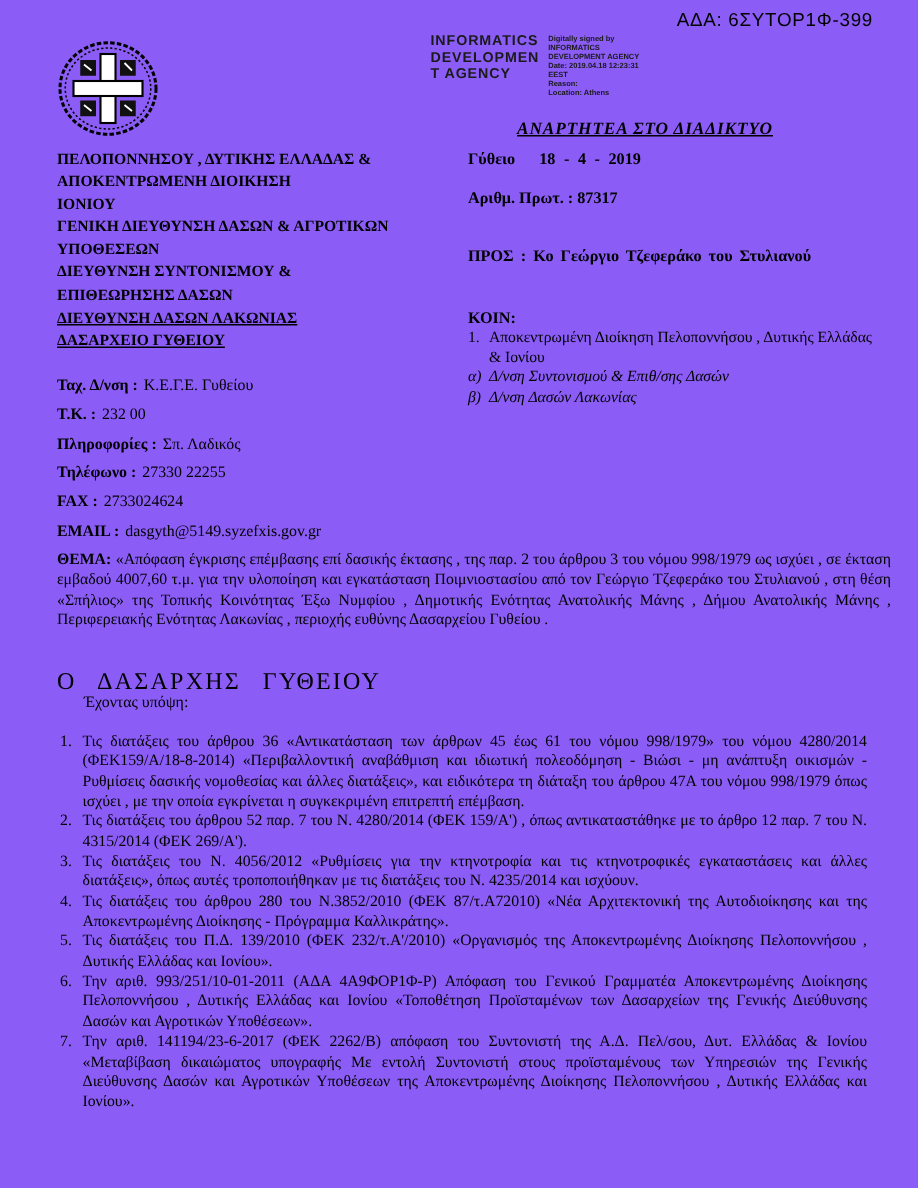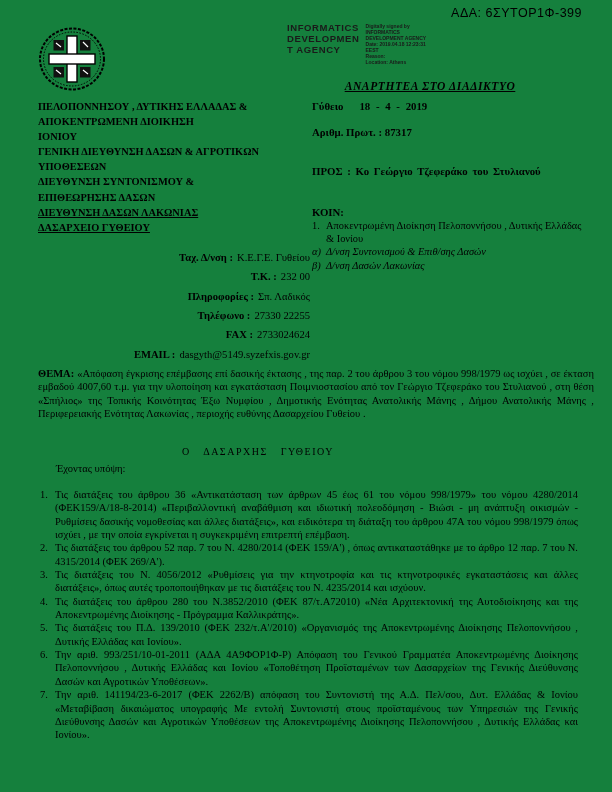--- a/index.html
+++ b/index.html
@@ -1,57 +1,57 @@
 <!DOCTYPE html>
 <html><head>
 <meta charset="utf-8">
 <style>
   html,body{margin:0;padding:0;background:#888;}
-  .page{position:relative;width:612px;height:792px;background:#15803d;margin:0 auto;
+  .page{position:relative;width:612px;height:792px;background:#8b5cf6;margin:0 auto;
         font-family:"Liberation Serif","DejaVu Serif",serif;color:#000;overflow:hidden;}
   .u{text-decoration:underline;}
   .i{font-style:italic;}
 
   .ada{position:absolute;top:6px;right:30px;font-family:"Liberation Sans","DejaVu Sans",sans-serif;
        font-size:12.5px;letter-spacing:0.5px;color:#000;}
 
   .emblem{position:absolute;left:36px;top:26px;width:72px;height:68px;}
 
   .stamp{position:absolute;left:287px;top:22px;display:flex;gap:6px;
          font-family:"Liberation Sans","DejaVu Sans",sans-serif;color:#1a1a1a;}
   .stamp-agency{font-size:9.5px;line-height:11px;letter-spacing:0.6px;font-weight:600;white-space:nowrap;}
   .stamp-sig{font-size:5px;line-height:6px;font-weight:700;white-space:nowrap;padding-top:1px;}
 
   .posted{position:absolute;left:290px;top:80px;width:280px;text-align:center;
           font-weight:bold;font-style:italic;text-decoration:underline;font-size:11.5px;letter-spacing:0.6px;}
 
   .left-col{position:absolute;left:38px;top:99px;width:272px;}
   .hl{font-weight:bold;font-size:10.4px;line-height:15.1px;white-space:nowrap;}
   .contact{margin-top:13px;}
-  .crow{font-size:10.6px;line-height:19.4px;white-space:nowrap;text-align:right;}
+  .crow{font-size:10.6px;line-height:19.4px;white-space:nowrap;}
   .crow .lab{font-weight:bold;}
   .crow .val{margin-left:4px;}
 
   .right-col{position:absolute;left:312px;top:100px;width:278px;}
   .date-line{display:flex;gap:16px;font-weight:bold;font-size:10.8px;}
   .date-line .dt{word-spacing:3px;}
   .proto{margin-top:14px;font-weight:bold;font-size:10.8px;}
   .pros{margin-top:27px;font-weight:bold;font-size:10.8px;word-spacing:2px;white-space:nowrap;}
   .koin{margin-top:29px;font-weight:bold;font-size:10.8px;}
   .cc{margin-top:1px;}
   .ccrow{display:flex;font-size:10.4px;line-height:13.2px;}
   .ccrow .ccnum{width:14px;flex:0 0 14px;}
   .ccrow .cctxt{flex:1;}
 
   .subject{position:absolute;left:38px;top:367px;width:556px;font-size:10.5px;line-height:13.4px;
            text-align:justify;}
   .subj-label{font-weight:bold;margin-right:3px;}
 
-  .signer{position:absolute;left:38px;top:446px;width:440px;text-align:center;
-          font-size:10px;font-weight:normal;letter-spacing:1.5px;word-spacing:9px;}
+  .signer{position:absolute;left:38px;top:446px;width:440px;
+          font-size:16px;font-weight:normal;letter-spacing:1.5px;word-spacing:9px;}
   .having{position:absolute;left:56px;top:463px;font-size:10.6px;}
 
   .list{position:absolute;left:40px;top:488px;width:538px;}
   .li{display:flex;font-size:10.5px;line-height:13.35px;}
   .li .num{width:15px;flex:0 0 15px;}
   .li .txt{flex:1;text-align:justify;}
 </style>
 </head>
 <body>
 

